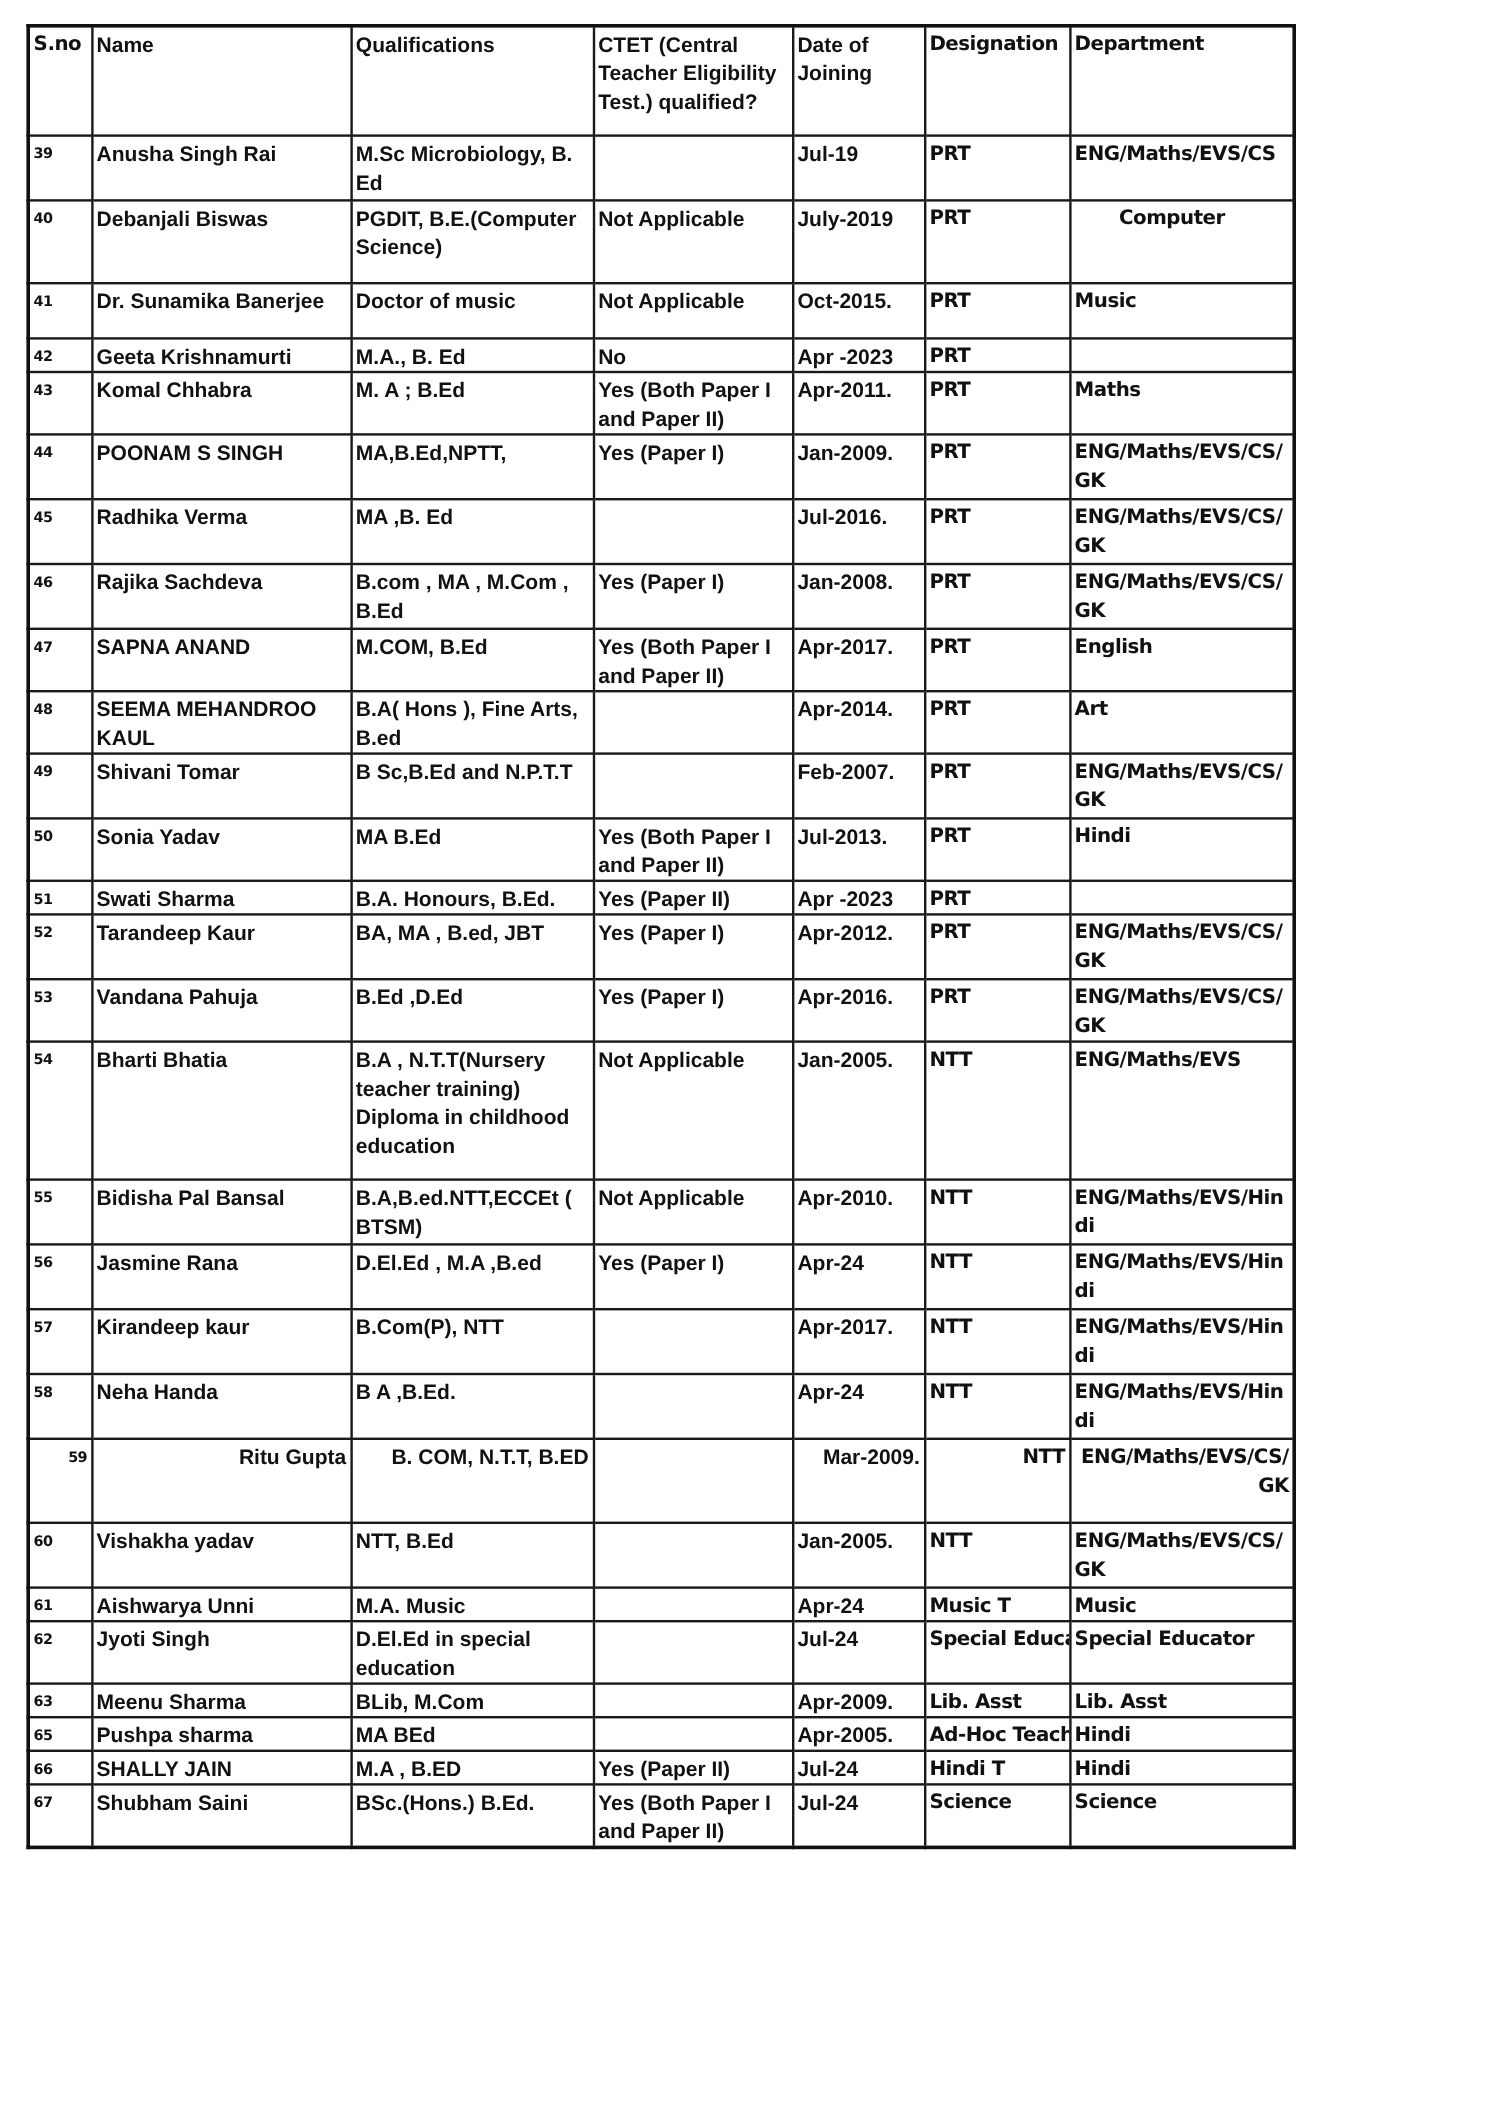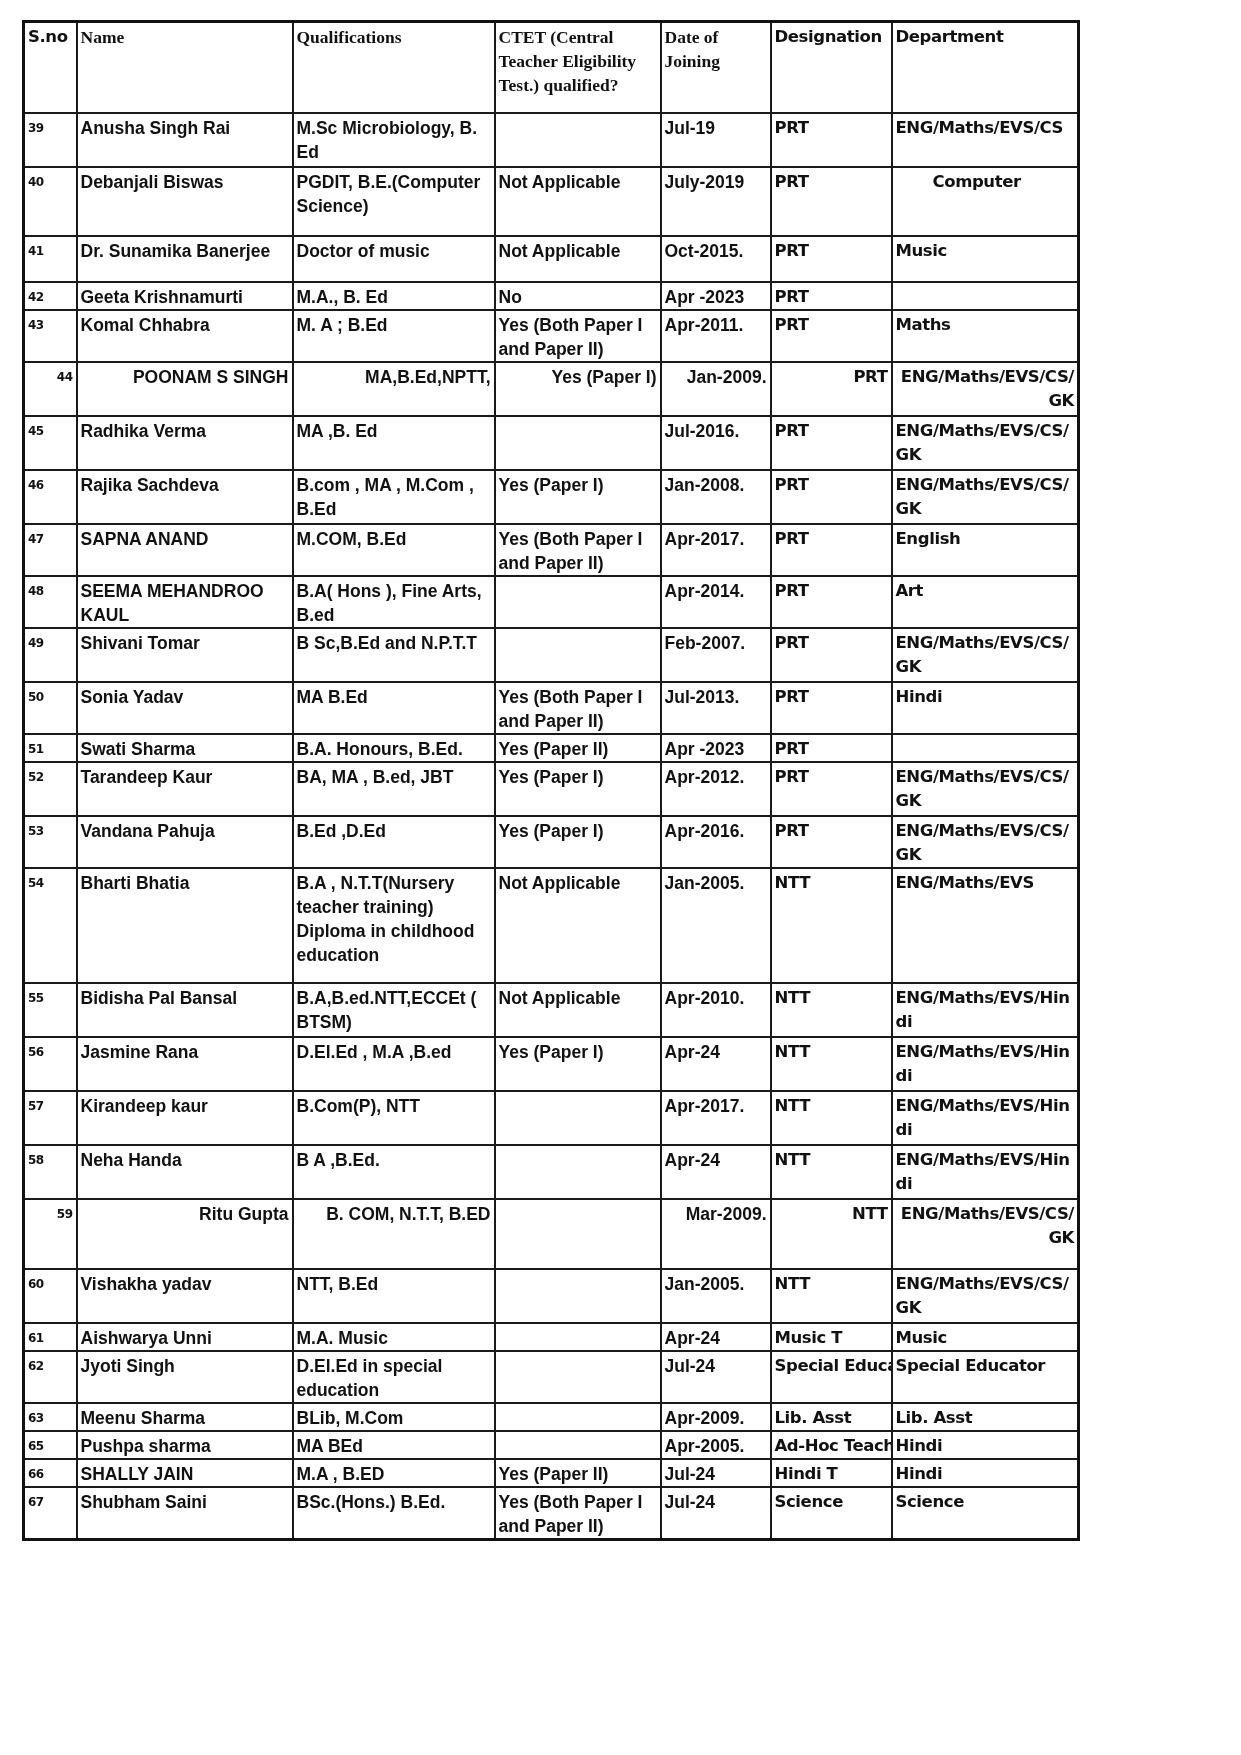--- a/index.html
+++ b/index.html
@@ -20,21 +20,21 @@
       font-size: 17.5px;
       line-height: 24px;
       color: #111;
       overflow: hidden;
       white-space: normal;
       word-wrap: break-word;
     }
     table.staff td.sans { font-family: "DejaVu Sans", sans-serif; font-size: 16.5px; letter-spacing: -0.4px; }
     table.staff td.num { font-family: "DejaVu Sans", sans-serif; font-size: 12px; letter-spacing: -0.5px; }
     table.staff td.nowrap { white-space: nowrap; }
-    tr.hdr td { height: 87px; font-family: Liberation Serif, serif; }
+    tr.hdr td { height: 87px; }
   </style>
 </head>
 <body>
 
 <table class="staff">
   <colgroup>
     <col style="width:53px">
       <col style="width:216px">
       <col style="width:202px">
       <col style="width:166px">
@@ -90,21 +90,21 @@
       </tr>
       <tr style="height: 47px;">
         <td class="num">43</td>
         <td>Komal Chhabra</td>
         <td>M. A ; B.Ed</td>
         <td>Yes (Both Paper I and Paper II)</td>
         <td>Apr-2011.</td>
         <td class="sans nowrap">PRT</td>
         <td class="sans" style="word-break: break-all;">Maths</td>
       </tr>
-      <tr style="height: 54px; text-align: right;">
+      <tr style="height: 54px;">
         <td class="num">44</td>
         <td>POONAM S SINGH</td>
         <td>MA,B.Ed,NPTT,</td>
         <td>Yes (Paper I)</td>
         <td>Jan-2009.</td>
         <td class="sans nowrap">PRT</td>
         <td class="sans" style="word-break: break-all;">ENG/Maths/EVS/CS/GK</td>
       </tr>
       <tr style="height: 54px;">
         <td class="num">45</td>

